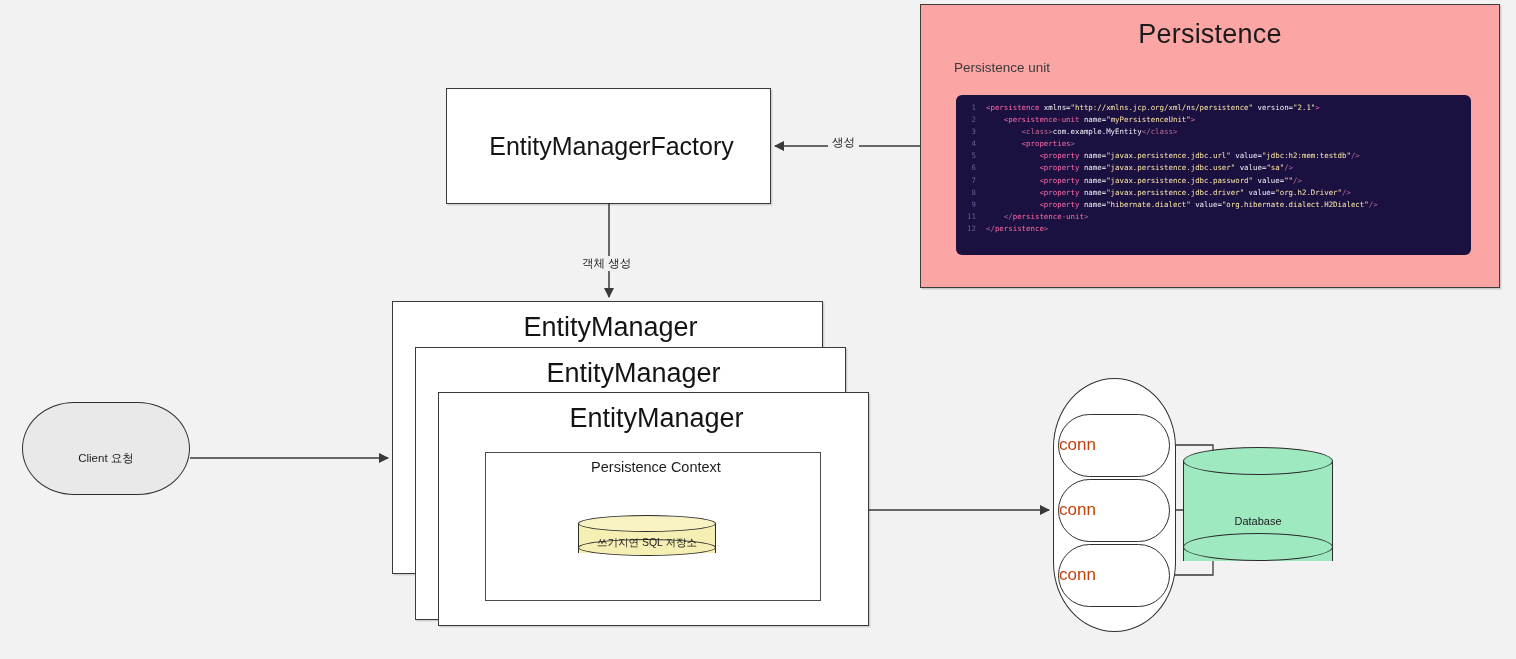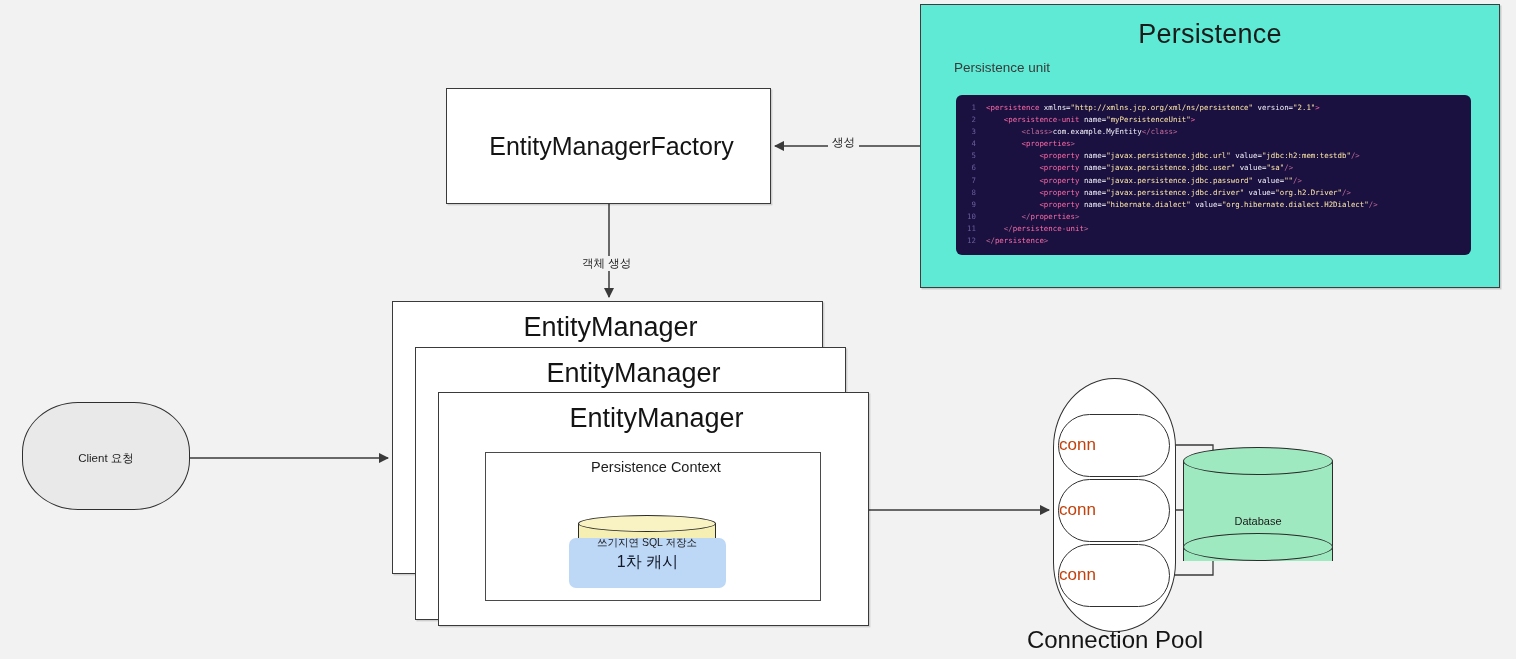--- a/index.html
+++ b/index.html
@@ -25,21 +25,21 @@
     left: 0; top: 0;
     width: 1516px; height: 659px;
     overflow: visible;
   }
 
   
   .persistence-panel {
     position: absolute;
     left: 920px; top: 4px;
     width: 580px; height: 284px;
-    background: #5eead4;
+    background: #fca5a5;
     border: 1.6px solid #3d3d3d;
     box-sizing: border-box;
     box-shadow: 1.5px 1.5px 0 rgba(0,0,0,.16);
   }
   .persistence-title {
     text-align: center;
     font-size: 27px;
     font-weight: 400;
     color: #1b1b1b;
     margin-top: 14px;
@@ -187,21 +187,21 @@
     left: 0; right: 0; top: 14px;
     text-align: center;
     font-size: 16px;
     color: #111827;
   }
 
   
   .client {
     position: absolute;
     left: 22px; top: 402px;
-    width: 168px; height: 108px;
+    width: 168px; height: 93px;
     background: #e9e9e9;
     border: 1.6px solid #2f2f2f;
     border-radius: 56px / 50px;
     box-sizing: border-box;
   }
   .client-text {
     position: absolute;
     left: 0; right: 0; top: 48px;
     text-align: center;
     font-size: 11.5px;
@@ -343,21 +343,20 @@
       <div class="code-line"><span class="ln">5</span><span class="code-text">            <span class="tg">&lt;property</span> <span class="at">name</span><span class="eq">=</span><span class="st">"javax.persistence.jdbc.url"</span> <span class="at">value</span><span class="eq">=</span><span class="st">"jdbc:h2:mem:testdb"</span><span class="tgm">/&gt;</span></span></div>
 
       <div class="code-line"><span class="ln">6</span><span class="code-text">            <span class="tg">&lt;property</span> <span class="at">name</span><span class="eq">=</span><span class="st">"javax.persistence.jdbc.user"</span> <span class="at">value</span><span class="eq">=</span><span class="st">"sa"</span><span class="tgm">/&gt;</span></span></div>
 
       <div class="code-line"><span class="ln">7</span><span class="code-text">            <span class="tg">&lt;property</span> <span class="at">name</span><span class="eq">=</span><span class="st">"javax.persistence.jdbc.password"</span> <span class="at">value</span><span class="eq">=</span><span class="st">""</span><span class="tgm">/&gt;</span></span></div>
 
       <div class="code-line"><span class="ln">8</span><span class="code-text">            <span class="tg">&lt;property</span> <span class="at">name</span><span class="eq">=</span><span class="st">"javax.persistence.jdbc.driver"</span> <span class="at">value</span><span class="eq">=</span><span class="st">"org.h2.Driver"</span><span class="tgm">/&gt;</span></span></div>
 
       <div class="code-line"><span class="ln">9</span><span class="code-text">            <span class="tg">&lt;property</span> <span class="at">name</span><span class="eq">=</span><span class="st">"hibernate.dialect"</span> <span class="at">value</span><span class="eq">=</span><span class="st">"org.hibernate.dialect.H2Dialect"</span><span class="tgm">/&gt;</span></span></div>
 
-      <div class="code-line"><span class="ln">10</span><span class="code-text">        <span class="tgm">&lt;/</span><span class="tg">properties</span><span class="tgm">&gt;</span></span></div>
 
       <div class="code-line"><span class="ln">11</span><span class="code-text">    <span class="tgm">&lt;/</span><span class="tg">persistence-unit</span><span class="tgm">&gt;</span></span></div>
 
       <div class="code-line"><span class="ln">12</span><span class="code-text"><span class="tgm">&lt;/</span><span class="tg">persistence</span><span class="tgm">&gt;</span></span></div>
     </div>
   </div>
 
   <div class="node emf">
     <div class="center-text emf-label">EntityManagerFactory</div>
   </div>
@@ -376,39 +375,35 @@
     <div class="center-text pc-label">Persistence Context</div>
   </div>
 
   <div class="sql-cyl">
     <div class="body"></div>
     <div class="bottom"></div>
     <div class="top"></div>
     <div class="cap-text">쓰기지연 SQL 저장소</div>
   </div>
 
-  <div class="cache-box">
-    <div class="cache-text">1차 캐시</div>
-  </div>
 
   <div class="client">
     <div class="client-text">Client 요청</div>
   </div>
 
   <div class="pool"></div>
   <div class="conn conn1">
     <span>conn</span>
   </div>
   <div class="conn conn2">
     <span>conn</span>
   </div>
   <div class="conn conn3">
     <span>conn</span>
   </div>
-  <div class="pool-label">Connection Pool</div>
 
   <div class="db">
     <div class="body"></div>
     <div class="bottom"></div>
     <div class="top"></div>
     <div class="cap-text">Database</div>
   </div>
 
   <div class="edge-label lbl-saengseong">생성</div>
   <div class="edge-label lbl-objcreate">객체 생성</div>

